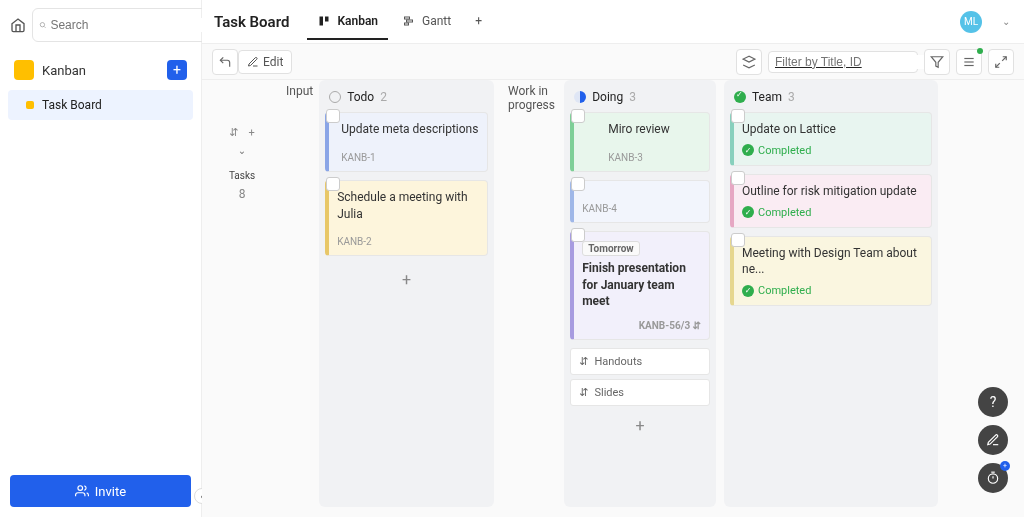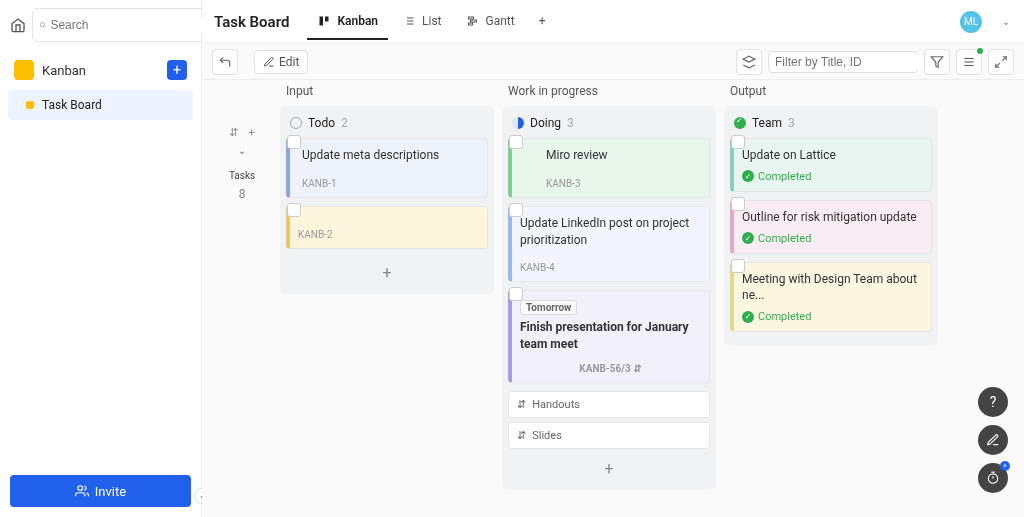--- a/index.html
+++ b/index.html
@@ -27,59 +27,59 @@
 .main { position: absolute; left: 202px; top: 0; right: 0; height: 517px; background: #fafafa; }
 .hdr { display: flex; align-items: center; height: 44px; padding: 0 12px; gap: 18px; background: #fff; border-bottom: 1px solid #eee; }
 .title { font-weight: 600; font-size: 15px; }
 .tabs { display: flex; gap: 4px; }
 .tab { display: flex; align-items: center; gap: 6px; padding: 10px 10px; font-size: 12px; color: #555; cursor: pointer; border-bottom: 2px solid transparent; }
 .tab.active { color: #222; font-weight: 600; border-bottom-color: #222; }
 .tabicon { width: 14px; height: 14px; display: inline-flex; align-items: center; justify-content: center; }
 .avatar { margin-left: auto; width: 22px; height: 22px; border-radius: 50%; background: #55c2e8; color: #fff; font-size: 10px; display: flex; align-items: center; justify-content: center; }
 .chev { width: 10px; color: #888; font-size: 10px; margin-left: 2px; }
 
-.toolbar { display: flex; align-items: center; height: 36px; padding: 0 10px; gap: 16px; border-bottom: 1px solid #eee; background: #fafafa; }
+.toolbar { display: flex; align-items: center; height: 36px; padding: 0 10px; gap: 0; border-bottom: 1px solid #eee; background: #fafafa; }
 .tbtn { border: 1px solid #e1e1e1; background: #fff; border-radius: 4px; padding: 4px 8px; font-size: 12px; display: flex; align-items: center; gap: 4px; cursor: pointer; color: #555; }
 .iconsq { width: 26px; height: 26px; border: 1px solid #e1e1e1; border-radius: 4px; background: #fff; display: flex; align-items: center; justify-content: center; color: #666; cursor: pointer; }
-.filterbox { display: flex; align-items: center; border: 1px solid #e1e1e1; background: #fff; border-radius: 4px; padding: 3px 6px; gap: 4px; width: 150px; }
+.filterbox { display: flex; align-items: center; border: 1px solid #e1e1e1; background: #fff; border-radius: 4px; padding: 3px 6px; gap: 4px; width: 150px; text-decoration: underline; }
 .filterbox input { border: none; outline: none; flex: 1; font-size: 12px; color: #444; }
 .tbright { margin-left: auto; display: flex; align-items: center; gap: 6px; }
 .withdot { position: relative; }
 .greendot { position: absolute; top: -2px; right: -2px; width: 6px; height: 6px; background: #2fae4d; border-radius: 50%; }
 
 
 .board { position: absolute; left: 0; top: 80px; right: 0; bottom: 0; padding: 0 10px 10px 10px; display: flex; gap: 8px; overflow: auto; }
 .gutter { width: 60px; padding-top: 46px; text-align: center; }
 .gutter .chev2 { font-size: 10px; color: #777; cursor: pointer; }
 .gutter .glabel { font-size: 10px; margin-top: 14px; color: #444; }
 .gutter .gcount { font-size: 12px; color: #888; margin-top: 6px; }
 .gtools { display: flex; justify-content: center; gap: 10px; color: #888; font-size: 11px; margin-bottom: 6px; cursor: pointer; }
 
-.lane { width: 214px; display: flex; flex-direction: column; }
+.lane { width: 214px; display: flex; }
 .lanehdr { font-size: 12px; color: #555; padding: 4px 6px 8px 6px; }
 .list { background: #f1f2f4; border-radius: 6px; padding: 6px; }
 .listhdr { display: flex; align-items: center; gap: 6px; font-size: 12px; padding: 4px 4px 8px 4px; }
 .status-todo { width: 12px; height: 12px; border: 1.5px solid #aaa; border-radius: 50%; }
 .status-doing { width: 12px; height: 12px; border-radius: 50%; background: conic-gradient(#2160eb 0 50%, #dfe6f5 50% 100%); }
 .status-done { width: 12px; height: 12px; border-radius: 50%; background: #2fae4d; position: relative; }
 .status-done::after { content: "✓"; color: #fff; font-size: 8px; position: absolute; left: 2px; top: -1px; }
 .card { background: #fff; border: 1px solid #e6e6e6; border-left: 4px solid; border-radius: 4px; padding: 8px 8px 8px 8px; margin-bottom: 8px; position: relative; cursor: pointer; }
 .card .chk { position: absolute; left: -3px; top: -4px; width: 14px; height: 14px; border: 1px solid #ccc; background: #fff; border-radius: 3px; }
 .card .ct { font-size: 12px; color: #333; line-height: 1.4; }
 .card .cid { font-size: 10px; color: #999; margin-top: 14px; }
 .c-blue  { border-left-color: #8aa5e6; background: #eef2fb; padding-left: 12px; }
 .c-yellow{ border-left-color: #e8c768; background: #fdf5dc; }
 .c-green { border-left-color: #7ecf97; background: #e8f6ec; padding-left: 34px; }
 .c-lblue { border-left-color: #9fb7e8; background: #f2f5fc; }
 .c-purple{ border-left-color: #a79be0; background: #f2f0fb; font-weight: bold; }
 .c-teal  { border-left-color: #88d0bd; background: #e8f5f0; }
 .c-pink  { border-left-color: #e6a7c3; background: #faecf3; }
 .c-lyell { border-left-color: #e6d78f; background: #faf6e0; padding-left: 8px; }
 .tag { display: inline-block; font-size: 10px; border: 1px solid #ddd; background: #fafafa; color: #666; border-radius: 3px; padding: 1px 5px; margin-bottom: 4px; }
-.cfoot { display: flex; justify-content: center; align-items: center; font-size: 10px; color: #999; margin-top: 10px; }
+.cfoot { display: flex; justify-content: flex-end; align-items: center; font-size: 10px; color: #999; margin-top: 10px; }
 .completed { color: #2fae4d; font-size: 11px; display: flex; align-items: center; gap: 4px; margin-top: 6px; }
 .completed .dot { width: 12px; height: 12px; border-radius: 50%; background: #2fae4d; color: #fff; font-size: 8px; display: flex; align-items: center; justify-content: center; }
 .sub { border: 1px solid #e6e6e6; border-radius: 3px; padding: 6px 8px; font-size: 11px; color: #666; margin-bottom: 4px; display: flex; gap: 6px; align-items: center; cursor: pointer; background: #fff; }
 .addc { text-align: center; color: #888; font-size: 16px; padding: 6px; cursor: pointer; }
 
 
 .fab { position: absolute; right: 16px; width: 30px; height: 30px; border-radius: 50%; background: #444; color: #fff; display: flex; align-items: center; justify-content: center; font-size: 14px; cursor: pointer; }
 .fab1 { bottom: 100px; } .fab2 { bottom: 62px; } .fab3 { bottom: 24px; }
 .fab3 .bluedot { position: absolute; top: -2px; right: -2px; width: 10px; height: 10px; background: #2160eb; border-radius: 50%; font-size: 7px; color: #fff; display: flex; align-items: center; justify-content: center; }
 
@@ -149,33 +149,20 @@
             <svg width="12" height="12" viewBox="0 0 24 24" fill="currentColor">
               <rect x="3" y="3" width="7" height="18"></rect>
               <rect x="14" y="3" width="7" height="10"></rect>
             </svg>
           </span>
         <span>Kanban</span>
       </div>
       <div class="tab">
         <span class="tabicon">
             <svg width="12" height="12" viewBox="0 0 24 24" fill="none" stroke="currentColor" stroke-width="2">
-              <line x1="8" y1="6" x2="21" y2="6"></line>
-              <line x1="8" y1="12" x2="21" y2="12"></line>
-              <line x1="8" y1="18" x2="21" y2="18"></line>
-              <line x1="3" y1="6" x2="3" y2="6"></line>
-              <line x1="3" y1="12" x2="3" y2="12"></line>
-              <line x1="3" y1="18" x2="3" y2="18"></line>
-            </svg>
-          </span>
-        <span>List</span>
-      </div>
-      <div class="tab">
-        <span class="tabicon">
-            <svg width="12" height="12" viewBox="0 0 24 24" fill="none" stroke="currentColor" stroke-width="2">
               <rect x="3" y="4" width="10" height="4"></rect>
               <rect x="7" y="10" width="12" height="4"></rect>
               <rect x="3" y="16" width="8" height="4"></rect>
             </svg>
           </span>
         <span>Gantt</span>
       </div>
       <div class="tab">
           <span>+</span>
         </div>
@@ -256,20 +243,21 @@
           <span>Todo</span>
           <span style="color:#aaa">2</span>
         </div>
         <div class="card c-blue">
           <div class="chk"></div>
           <div class="ct">Update meta descriptions</div>
           <div class="cid">KANB-1</div>
         </div>
         <div class="card c-yellow">
           <div class="chk"></div>
+          <div class="ct">Schedule a meeting with Julia</div>
           <div class="cid">KANB-2</div>
         </div>
         <div class="addc">+</div>
       </div>
     </div>
 
     <div class="lane">
       <div class="lanehdr">Work in progress</div>
       <div class="list">
         <div class="listhdr">
@@ -277,21 +265,20 @@
           <span>Doing</span>
           <span style="color:#aaa">3</span>
         </div>
         <div class="card c-green">
           <div class="chk"></div>
           <div class="ct">Miro review</div>
           <div class="cid">KANB-3</div>
         </div>
         <div class="card c-lblue">
           <div class="chk"></div>
-          <div class="ct">Update LinkedIn post on project prioritization</div>
           <div class="cid">KANB-4</div>
         </div>
         <div class="card c-purple">
           <div class="chk"></div>
           <span class="tag">Tomorrow</span>
           <div class="ct">Finish presentation for January team meet</div>
           <div class="cfoot">
             <span>KANB-5</span>
             <span><span>6/3</span> ⇵</span>
           </div>
@@ -302,21 +289,20 @@
           </div>
         <div class="sub">
             <span>⇵</span>
             <span>Slides</span>
           </div>
         <div class="addc">+</div>
       </div>
     </div>
 
     <div class="lane">
-      <div class="lanehdr">Output</div>
       <div class="list">
         <div class="listhdr">
           <span class="status-done"></span>
           <span>Team</span>
           <span style="color:#aaa">3</span>
         </div>
         <div class="card c-teal">
           <div class="chk"></div>
           <div class="ct">Update on Lattice</div>
           <div class="completed">

